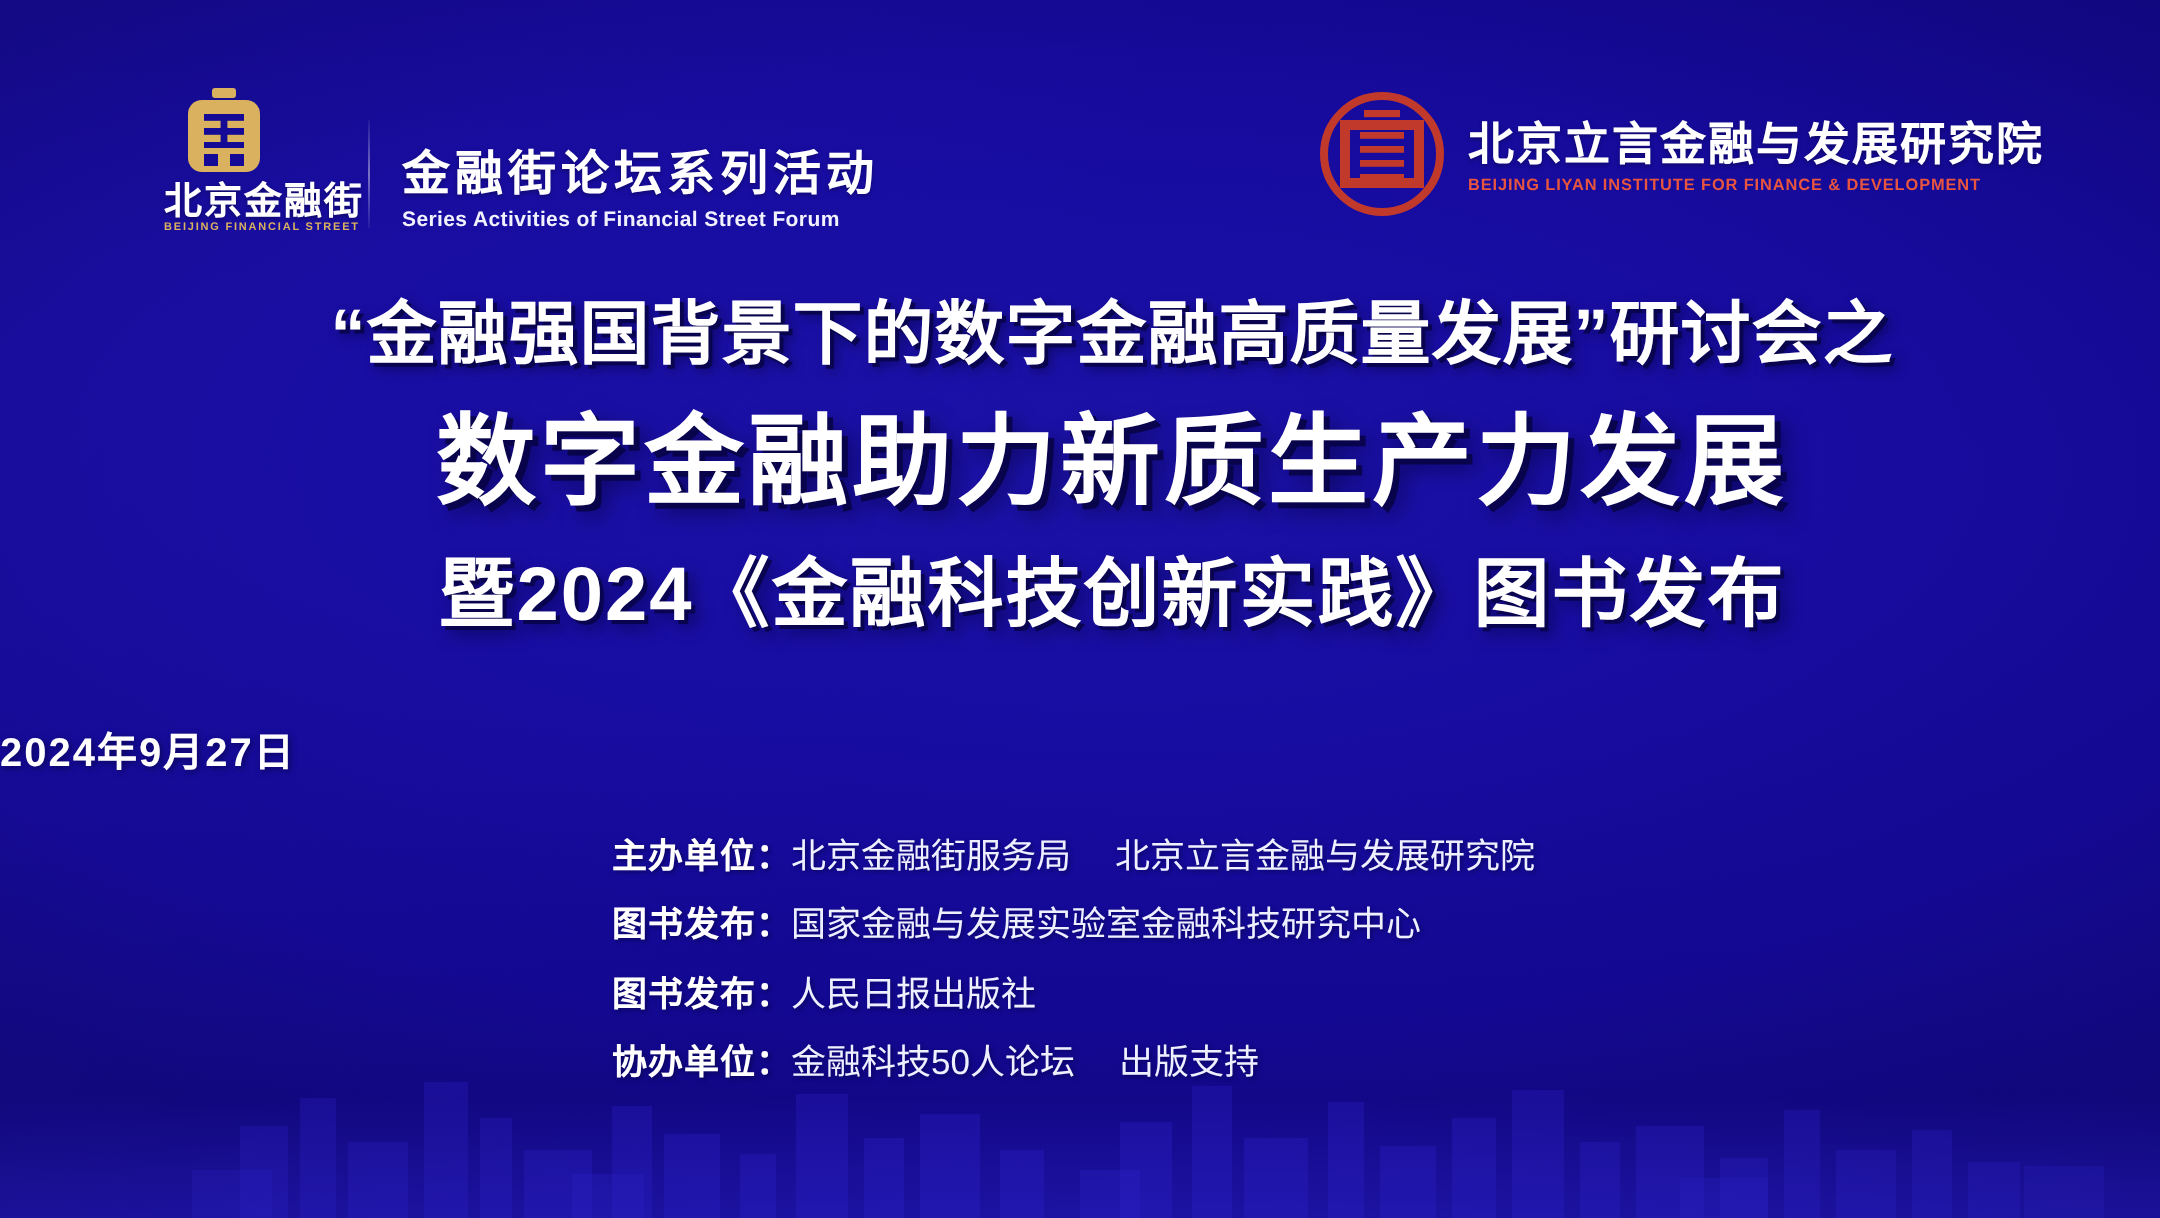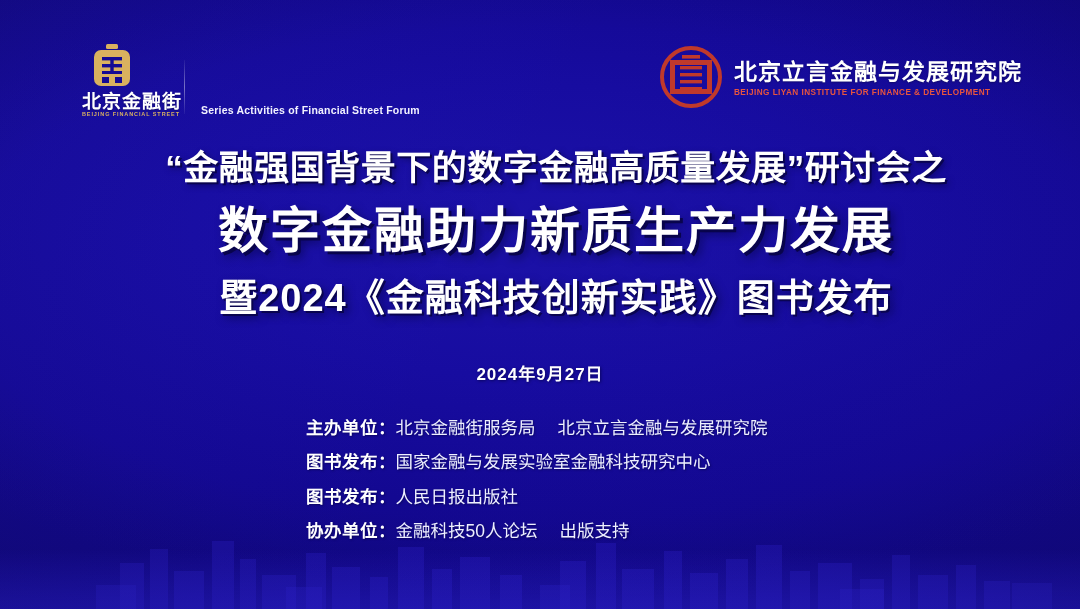--- a/index.html
+++ b/index.html
@@ -212,22 +212,22 @@
       2px 2px 0 rgba(8,3,70,0.85),
       4px 4px 8px rgba(4,2,50,0.55);
   }
 
   
   .event-date {
     position: absolute;
     left: 0;
     top: 360px;
     width: 1080px;
-    text-align: center;
-    font-size: 17px;
+    text-align: left;
+    font-size: 20px;
     font-weight: bold;
     color: #ffffff;
     letter-spacing: 1px;
     text-shadow: 1px 1px 3px rgba(4,2,50,0.6);
   }
 
   
   .credits {
     position: absolute;
     left: 0;
@@ -330,20 +330,21 @@
             <rect x="20" y="27" width="20" height="3"></rect>
             <rect x="20" y="33" width="7" height="6"></rect>
             <rect x="33" y="33" width="7" height="6"></rect>
           </g>
         </svg>
         <span class="bfs-cn">北京金融街</span>
         <span class="bfs-en">BEIJING FINANCIAL STREET</span>
       </div>
       <div class="divider-v"></div>
       <div class="bfs-text">
+        <div class="bfs-title-cn">金融街论坛系列活动</div>
         <div class="bfs-title-en">Series Activities of Financial Street Forum</div>
       </div>
     </div>
 
     <div class="logo-right">
       <svg class="seal" viewBox="0 0 62 62">
         <circle cx="31" cy="31" r="29" fill="none" stroke="#c0392b" stroke-width="4"></circle>
         <g fill="#c0392b">
           <rect x="10" y="14" width="42" height="5" rx="1"></rect>
           <rect x="10" y="43" width="42" height="5" rx="1"></rect>

